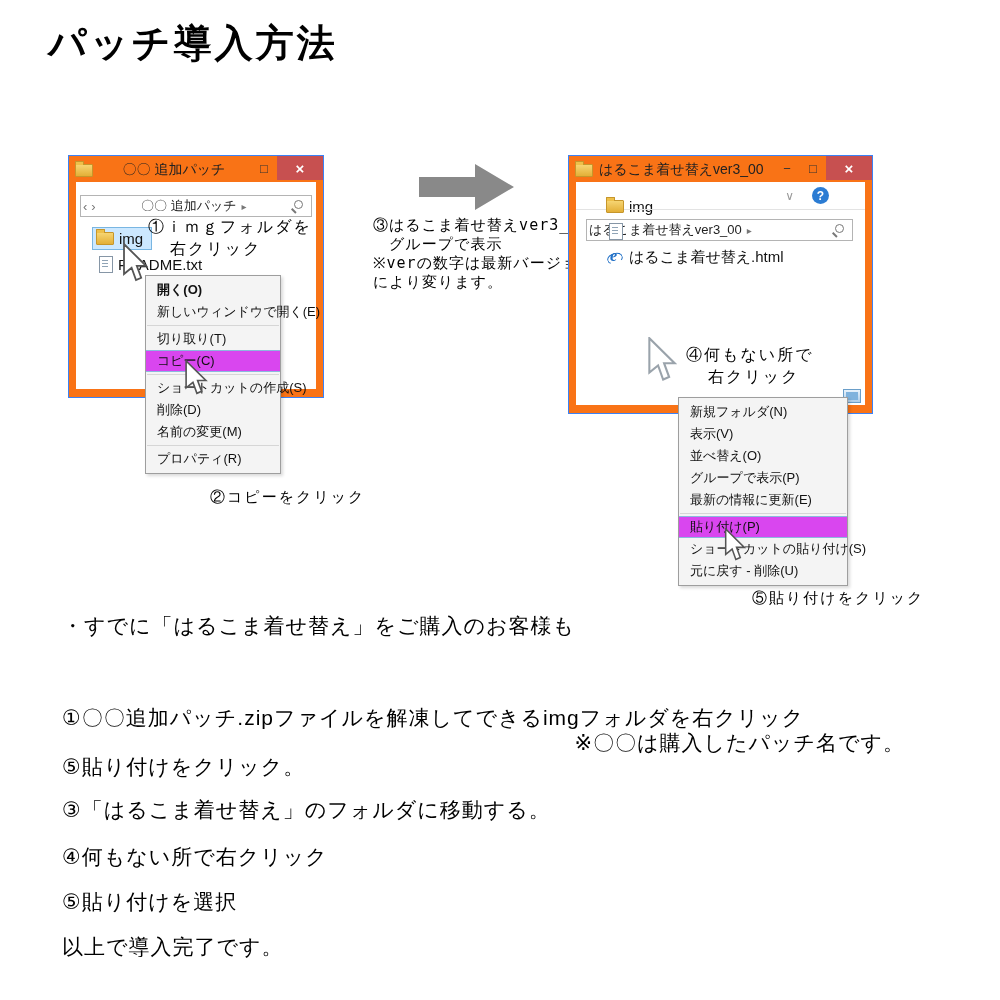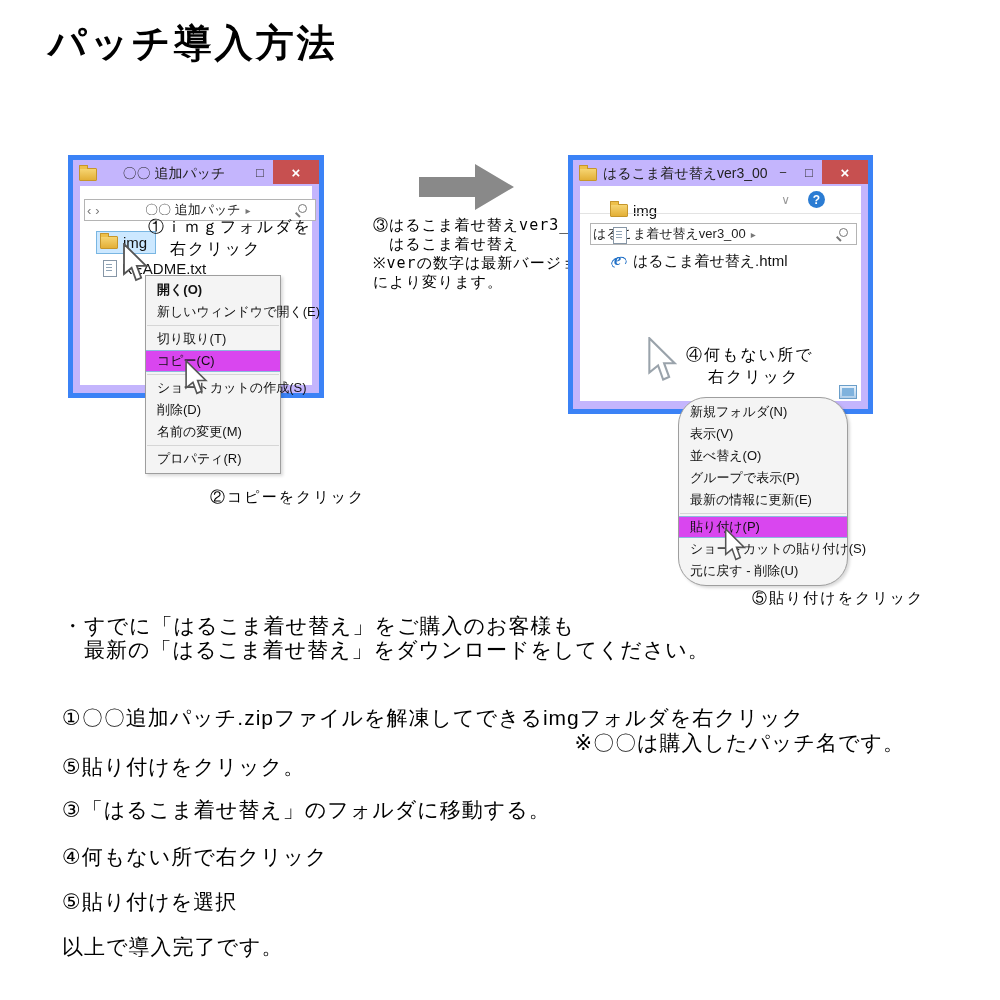--- a/index.html
+++ b/index.html
@@ -4,21 +4,21 @@
 <style>
   html,body{margin:0;padding:0;background:#fff;}
   .canvas{position:relative;width:1000px;height:1000px;background:#fff;overflow:hidden;
           font-family:"Liberation Sans","DejaVu Sans",sans-serif;color:#000;}
   .abs{position:absolute;}
 
   
   .main-title{position:absolute;left:48px;top:18px;margin:0;font-size:38px;font-weight:700;letter-spacing:3px;}
 
   
-  .win{position:absolute;background:#c4b5fd;border:5px solid #3b82f6;box-sizing:border-box;}
+  .win{position:absolute;background:#f97316;border:1px solid #3b82f6;box-sizing:border-box;}
   .titlebar{height:26px;display:flex;align-items:flex-start;}
   .tb-inner{display:flex;align-items:center;width:100%;}
   .tb-folder{margin:5px 4px 0 6px;}
   .title-text{font-size:14px;color:#222;white-space:nowrap;padding-top:4px;}
   .title-center{flex:1;text-align:center;}
   .title-left{flex:1;text-align:left;padding-left:2px;}
   .win-btn{width:26px;height:22px;display:flex;align-items:center;justify-content:center;
            font-size:13px;color:#333;cursor:default;}
   .win-btn.close{width:46px;height:24px;background:#c75050;color:#fff;font-size:15px;font-weight:bold;}
   .win-content{position:absolute;left:7px;right:7px;top:26px;bottom:8px;background:#fff;}
@@ -163,21 +163,21 @@
     <path d="M1,0.5 L1,15.5 L4.8,12.4 L7,18.5 L9.6,17.4 L7.4,11.4 L12,11.4 Z" fill="#fff" stroke="#555" stroke-width="0.9"></path>
   </svg>
 
   <div class="caption" style="left:210px;top:488px;">②コピーをクリック</div>
 
   <svg class="abs" style="left:419px;top:164px;" width="96" height="47" viewBox="0 0 96 47">
     <polygon points="0,13 56,13 56,0 95,23 56,46 56,33 0,33" fill="#898989"></polygon>
   </svg>
   <div class="trans-note" style="left:373px;top:216px;">
     <div>③はるこま着せ替えver3_00</div>
-    <div class="l2">はるこま着せ替え</div>
+    <div class="l2">グループで表示</div>
     <div>※verの数字は最新バージョン</div>
     <div>により変ります。</div>
   </div>
 
   <div class="win" style="left:568px;top:155px;width:305px;height:259px;">
     <div class="titlebar">
       <div class="tb-inner">
         <span class="folder-icon tb-folder"></span>
         <span class="title-text title-left">はるこま着せ替えver3_00</span>
         <span class="win-btn">
@@ -226,40 +226,39 @@
 
   <div class="annot" style="left:686px;top:344px;">
     <span>④何もない所で</span>
     <span class="indent">右クリック</span>
   </div>
 
   <svg class="cursor" style="left:647px;top:337px;" width="30" height="46" viewBox="0 0 13 20">
     <path d="M1,0.5 L1,15.5 L4.8,12.4 L7,18.5 L9.6,17.4 L7.4,11.4 L12,11.4 Z" fill="#fff" stroke="#9aa3ab" stroke-width="0.9"></path>
   </svg>
 
-  <div class="menu" style="left:678px;top:397px;width:170px;border-radius:28px;">
+  <div class="menu" style="left:678px;top:397px;width:170px;">
     <div class="mi">新規フォルダ(N)</div>
     <div class="mi">表示(V)</div>
     <div class="mi">並べ替え(O)</div>
     <div class="mi">グループで表示(P)</div>
     <div class="mi">最新の情報に更新(E)</div>
     <div class="sep"></div>
     <div class="mi hl">貼り付け(P)</div>
     <div class="mi">ショートカットの貼り付け(S)</div>
     <div class="mi">元に戻す - 削除(U)</div>
   </div>
 
   <svg class="cursor" style="left:724px;top:528px;" width="22" height="34" viewBox="0 0 13 20">
     <path d="M1,0.5 L1,15.5 L4.8,12.4 L7,18.5 L9.6,17.4 L7.4,11.4 L12,11.4 Z" fill="#fff" stroke="#555" stroke-width="0.9"></path>
   </svg>
 
   <div class="caption" style="left:752px;top:589px;">⑤貼り付けをクリック</div>
 
   <div class="instr" style="top:612px;">・すでに「はるこま着せ替え」をご購入のお客様も</div>
-  <div class="instr" style="top:636px;">　最新の「はるこま着せ替え」をダウンロードをしてください。</div>
 
   <div class="instr" style="top:704px;">①〇〇追加パッチ.zipファイルを解凍してできるimgフォルダを右クリック</div>
   <div class="instr right" style="top:729px;">※〇〇は購入したパッチ名です。</div>
   <div class="instr" style="top:753px;">⑤貼り付けをクリック。</div>
   <div class="instr" style="top:796px;">③「はるこま着せ替え」のフォルダに移動する。</div>
   <div class="instr" style="top:843px;">④何もない所で右クリック</div>
   <div class="instr" style="top:888px;">⑤貼り付けを選択</div>
   <div class="instr" style="top:933px;">以上で導入完了です。</div>
 
 </div>

